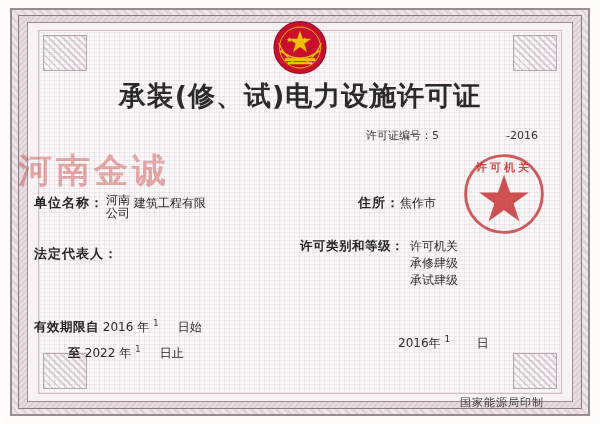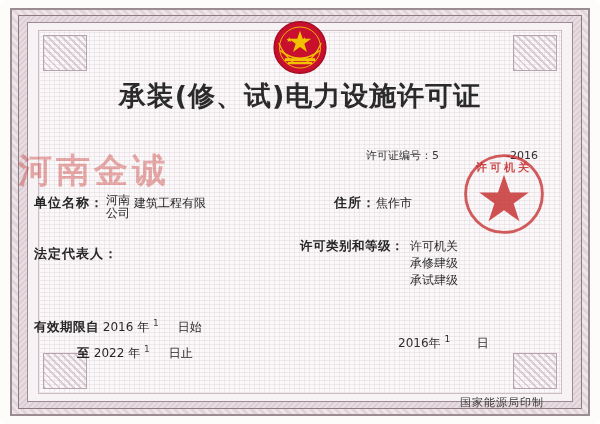--- a/index.html
+++ b/index.html
@@ -114,21 +114,20 @@
   
   .cert-no {
     position: absolute;
     top: 128px;
     right: 62px;
     font-family: "DejaVu Sans", sans-serif;
     font-size: 11px;
     color: #2f2f2f;
     z-index: 4;
     white-space: nowrap;
-    margin-top: 20px;
   }
   .cert-no .num {
     display: inline-block;
     min-width: 74px;
     border-bottom: 0px solid transparent;
     color: #3a3a3a;
   }
 
   
   .watermark {
@@ -178,21 +177,21 @@
   .unit-value .l1 { display:block; }
   .unit-value .l2 { display:block; }
   .unit-suffix { font-size: 12px; margin-left: 4px; align-self: flex-start; padding-top: 1px;}
   .addr {
     position: absolute;
     left: 300px;
     top: 0;
     font-size: 12px;
     white-space: nowrap;
   }
-  .addr b { font-size: 13px; letter-spacing: 1px; }
+  .addr b { font-size: 13px; letter-spacing: 1px; margin-left: 24px; }
 
   .row-legal {
     position: absolute;
     top: 95px;
     left: 34px;
     font-size: 13px;
     font-weight: bold;
     letter-spacing: 1px;
   }
 
@@ -216,21 +215,21 @@
   
   .valid {
     position: absolute;
     top: 162px;
     left: 34px;
     font-size: 12px;
     line-height: 22px;
   }
   .valid .vl { font-weight: bold; font-size: 12.5px; letter-spacing: .5px; margin-top: 38px; }
   .valid .sm { font-size: 9px; vertical-align: super; color:#444; }
-  .valid .row2 { padding-left: 34px; text-align: center; }
+  .valid .row2 { padding-left: 34px; }
 
   
   .issue-date {
     position: absolute;
     top: 184px;
     left: 398px;
     font-size: 12px;
     color: #2b2b2b;
     white-space: nowrap;
   }

